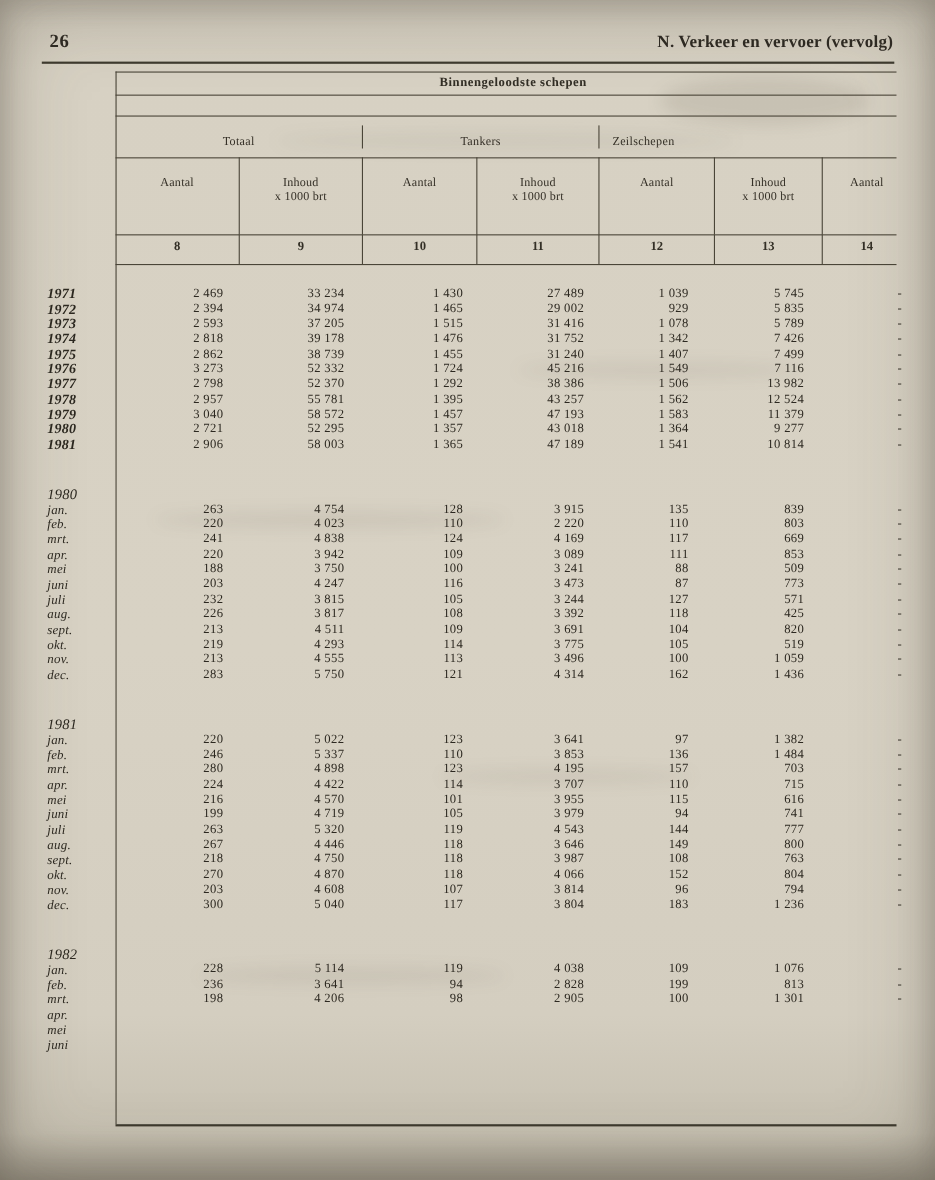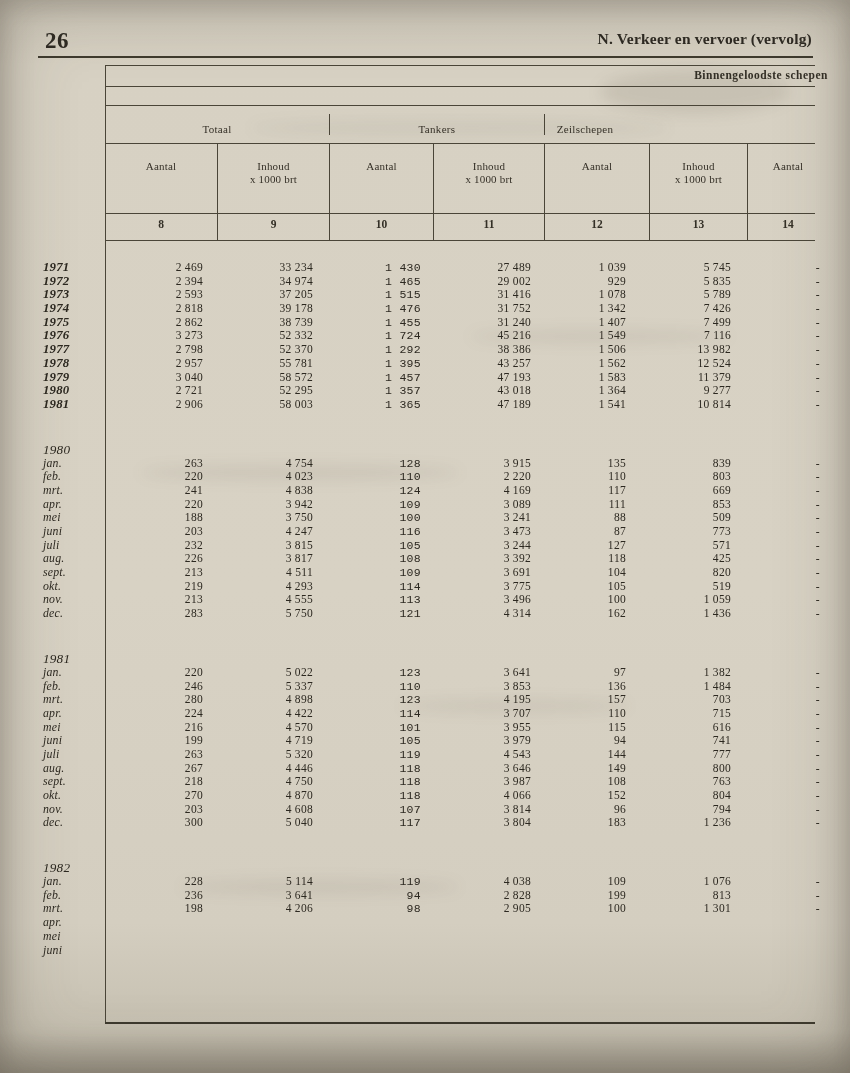--- a/index.html
+++ b/index.html
@@ -22,42 +22,42 @@
   .s1 { left:140px; top:465px; width:320px; height:15px; }
   .s2 { left:470px; top:330px; width:260px; height:13px; }
   .s3 { left:400px; top:700px; width:230px; height:12px; }
   .s4 { left:600px; top:70px;  width:190px; height:44px; background:rgba(90,82,66,.12); }
   .s5 { left:180px; top:880px; width:280px; height:14px; }
   .s6 { left:250px; top:120px; width:420px; height:16px; background:rgba(90,82,66,.07); }
 
   
   .page-number {
     position:absolute; left:45px; top:28px;
-    font-size:23px; font-weight:bold; letter-spacing:.5px;
+    font-size:17px; font-weight:bold; letter-spacing:.5px;
   }
   .section-title {
     position:absolute; right:38px; top:30px;
     font-size:15.5px; font-weight:bold; letter-spacing:.2px;
   }
   .header-rule {
     position:absolute; left:38px; top:56px; width:775px; height:2px;
     background:#3e3a2e;
   }
 
   
   .table-area { position:absolute; left:38px; top:65px; width:790px; height:965px; }
   .hline { position:absolute; left:67px; width:710px; height:1px; background:#4a4538; }
   .h0 { top:0; } .h1 { top:21px; } .h2 { top:40px; } .h3 { top:78px; }
   .h4 { top:148px; } .h5 { top:175px; }
   .hbottom { top:957px; height:2px; background:#3e3a2e; }
   .vline { position:absolute; left:67px; top:0; width:1px; height:957px; background:#4a4538; }
 
   .tbl-title {
     position:absolute; left:67px; top:4px; width:723px;
-    text-align:right; font-size:11.5px; font-weight:bold; letter-spacing:.5px; color:#332f26;
+    text-align:center; font-size:11.5px; font-weight:bold; letter-spacing:.5px; color:#332f26;
   }
   .tbl-region {
     position:absolute; left:67px; top:24px; width:723px;
     text-align:center; font-size:11.5px; font-weight:bold; letter-spacing:.4px; color:#332f26;
   }
 
   .group-row { position:absolute; left:67px; top:40px; height:38px; display:flex;align-items:center; }
   .gcell {
     display:flex; justify-content:center; align-items:flex-start;
     padding-top:9px; text-align:center;
@@ -89,21 +89,21 @@
   .section + .section { margin-top:30px; }
   .row { display:grid; grid-template-columns:67px 113px 112px 104px 111px 105px 98px 80px; height:13.7px; }
   .cell {
     font-size:11.5px; line-height:13.7px; text-align:right; white-space:pre;
     color:#2c2820; letter-spacing:.3px;
   }
   .cell.label { text-align:left; font-style:italic; padding-left:5px; font-size:11.8px; letter-spacing:.2px; }
   .year-row .cell.label { font-size:12.8px;font-weight:bold; }
   .section-label-row { height:15px; }
   .section-label-row .cell.label { font-size:13.2px; line-height:15px; }
-  .c1 { padding-right:15px; } .c2 { padding-right:17px; } .c3 { padding-right:13px;font-family:Liberation Mono, monospace; }
+  .c1 { padding-right:15px; } .c2 { padding-right:17px; } .c3 { padding-right:13px; }
   .c4 { padding-right:14px; } .c5 { padding-right:24px; } .c6 { padding-right:17px; }
   .c7 { padding-right:8px; }
 </style>
 </head>
 <body>
 
 <div class="page">
   <div class="smudge s1"></div>
   <div class="smudge s2"></div>
   <div class="smudge s3"></div>

